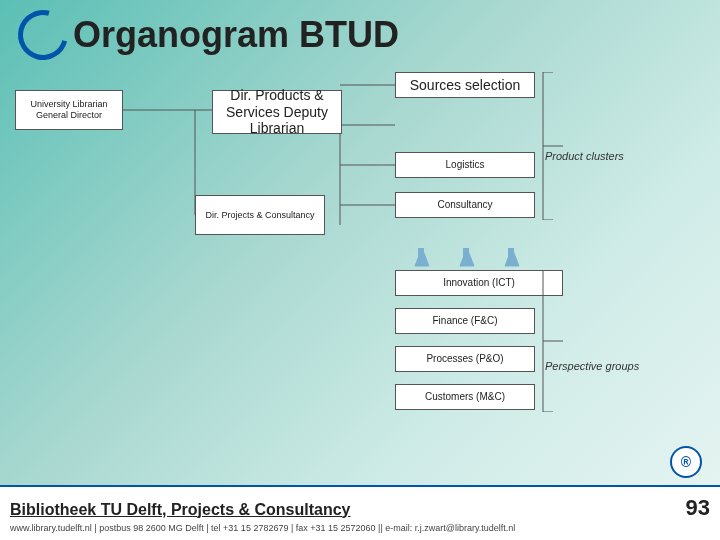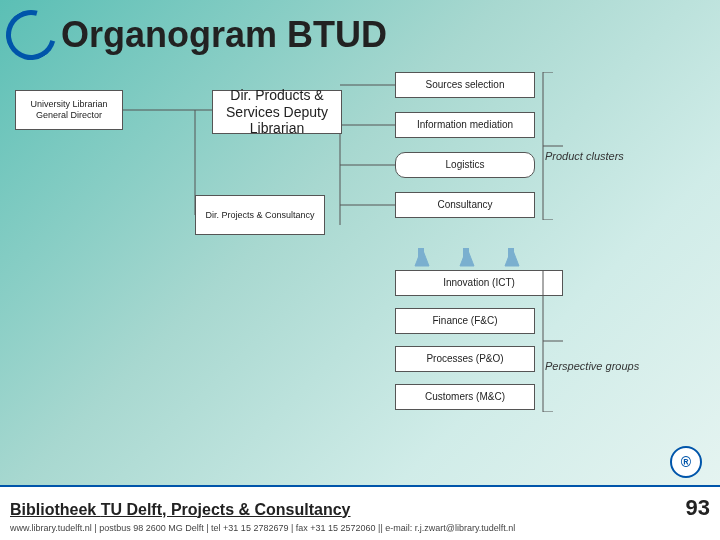--- a/index.html
+++ b/index.html
@@ -9,21 +9,21 @@
       overflow: hidden;
       font-family: Arial, sans-serif;
       background: linear-gradient(135deg, #5bbfb5 0%, #a8d8d0 40%, #d0ece8 70%, #e8f5f2 100%);
       position: relative;
     }
 
     
     .header {
       position: absolute;
       top: 10px;
-      left: 6px;
+      left: 18px;
       display: flex;
       align-items: center;
     }
     .logo-circle {
       width: 50px;
       height: 50px;
       border: 5px solid #0055aa;
       border-radius: 50%;
       border-right-color: transparent;
       margin-right: 5px;
@@ -160,25 +160,24 @@
   </svg>
 
   <div class="box" style="left:5px; top:20px; width:108px; height:40px; font-size:9px;">University Librarian
 General Director</div>
 
   <div class="box" style="left:202px; top:20px; width:130px; height:44px; font-size:14px;">Dir. Products &amp; Services
 Deputy Librarian</div>
 
   <div class="box" style="left:185px; top:125px; width:130px; height:40px; font-size:9px;text-align:right;">Dir. Projects &amp; Consultancy</div>
 
-  <div class="box" style="left:385px; top:2px; width:140px; height:26px; font-size:10px;">Sources selection</div>
-
-  <div class="box" style="left:385px; top:42px; width:140px; height:26px; font-size:10px;">Information mediation</div>
-
-  <div class="box" style="left:385px; top:82px; width:140px; height:26px; font-size:10px;border-radius:10px;">Logistics</div>
+  <div class="box" style="left:385px; top:2px; width:140px; height:26px; font-size:14px;">Sources selection</div>
+
+
+  <div class="box" style="left:385px; top:82px; width:140px; height:26px; font-size:10px;">Logistics</div>
 
   <div class="box" style="left:385px; top:122px; width:140px; height:26px; font-size:10px;">Consultancy</div>
 
   <div class="label-right" style="left:535px; top:80px;">Product clusters</div>
 
   <svg style="position:absolute; left:390px; top:158px; width:140px; height:40px;">
 
     <polygon points="15,38 22,20 29,38" fill="#7aafcf" stroke="#7aafcf"></polygon>
     <rect x="18" y="20" width="6" height="18" fill="#7aafcf"></rect>
     <polygon points="60,38 67,20 74,38" fill="#7aafcf" stroke="#7aafcf"></polygon>

